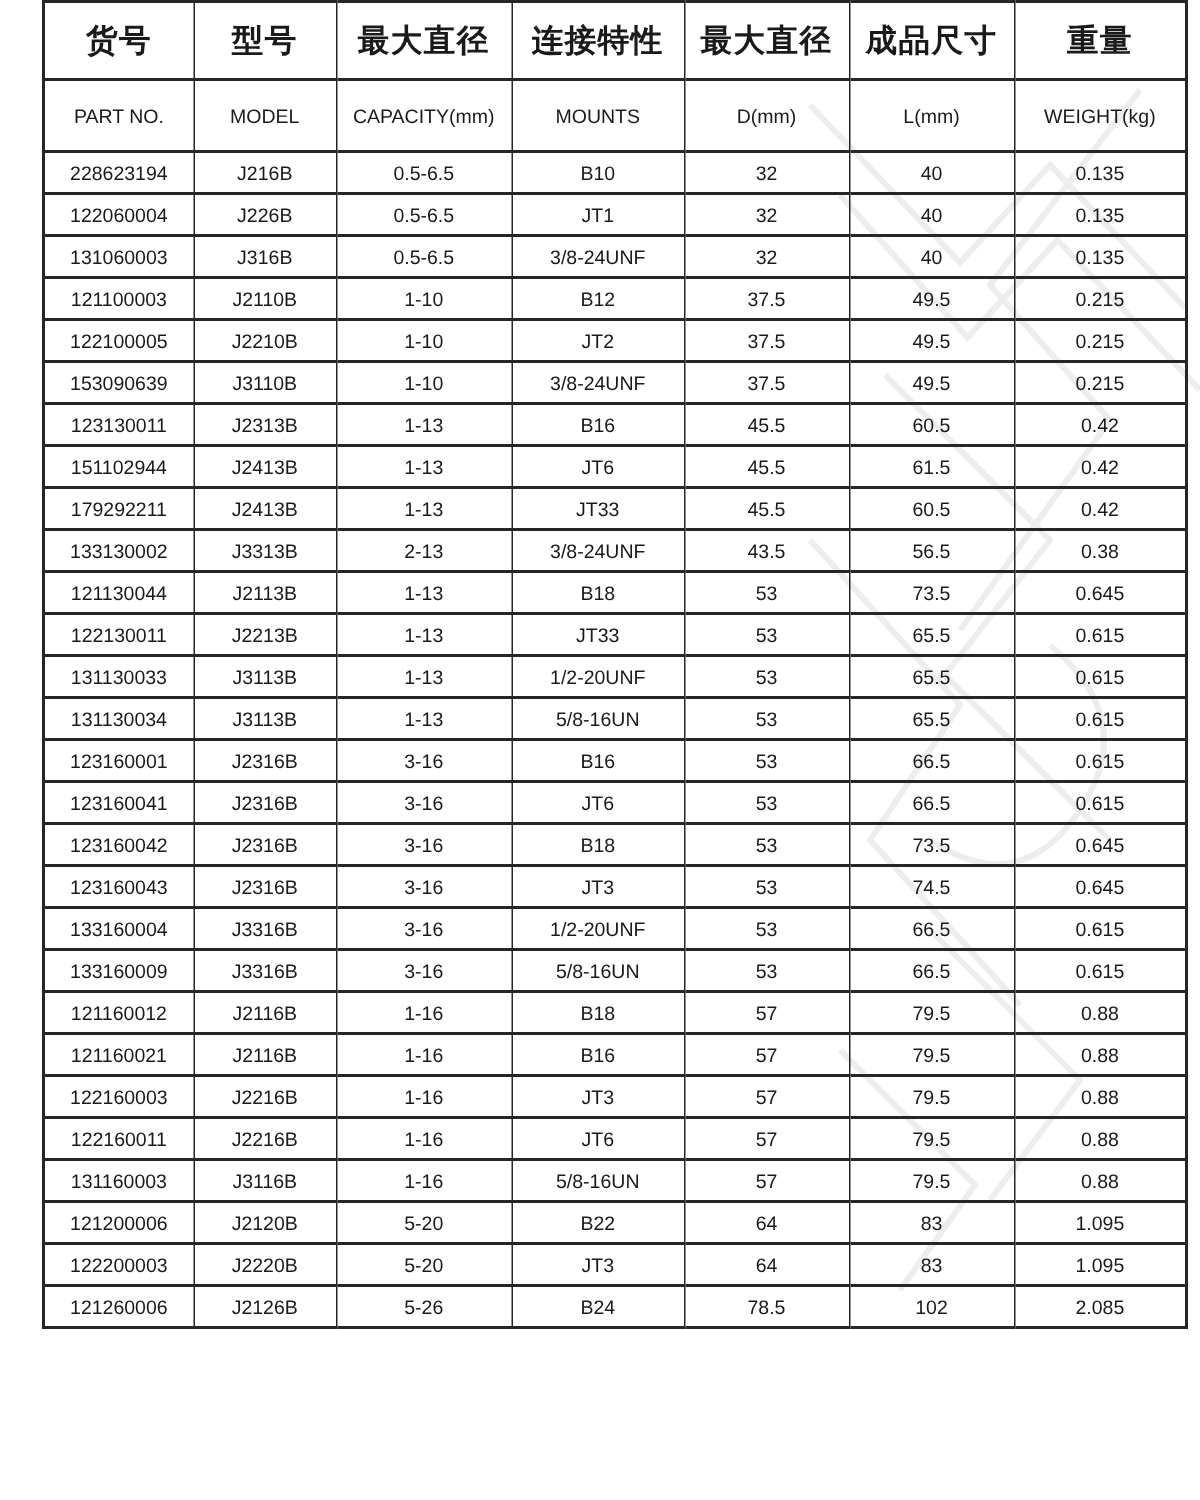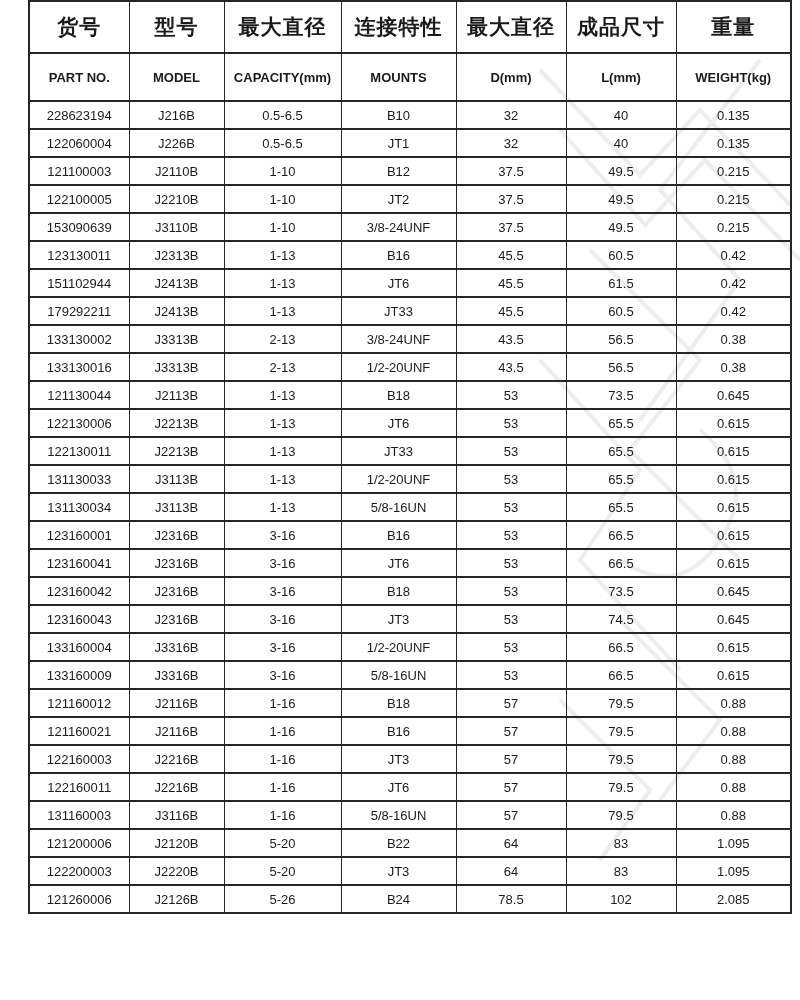--- a/index.html
+++ b/index.html
@@ -42,21 +42,21 @@
   table.spec-table { border: 2px solid #262626; }
   tr.hdr-cn th {
     height: 52px;
     font-size: 21px;
     font-weight: bold;
     letter-spacing: 1px;
   }
   tr.hdr-en th {
     height: 48px;
     font-size: 13px;
-    font-weight: bold;
+    font-weight: normal;
   }
   tbody td {
     height: 28px;
     font-size: 13px;
     font-weight: normal;
   }
 </style>
 </head>
 <body>
 
@@ -116,20 +116,29 @@
       <tr>
         <td>122060004</td>
         <td>J226B</td>
         <td>0.5-6.5</td>
         <td>JT1</td>
         <td>32</td>
         <td>40</td>
         <td>0.135</td>
       </tr>
       <tr>
+        <td>131060003</td>
+        <td>J316B</td>
+        <td>0.5-6.5</td>
+        <td>3/8-24UNF</td>
+        <td>32</td>
+        <td>40</td>
+        <td>0.135</td>
+      </tr>
+      <tr>
         <td>121100003</td>
         <td>J2110B</td>
         <td>1-10</td>
         <td>B12</td>
         <td>37.5</td>
         <td>49.5</td>
         <td>0.215</td>
       </tr>
       <tr>
         <td>122100005</td>
@@ -179,45 +188,27 @@
       <tr>
         <td>133130002</td>
         <td>J3313B</td>
         <td>2-13</td>
         <td>3/8-24UNF</td>
         <td>43.5</td>
         <td>56.5</td>
         <td>0.38</td>
       </tr>
       <tr>
-        <td>133130016</td>
-        <td>J3313B</td>
-        <td>2-13</td>
-        <td>1/2-20UNF</td>
-        <td>43.5</td>
-        <td>56.5</td>
-        <td>0.38</td>
-      </tr>
-      <tr>
         <td>121130044</td>
         <td>J2113B</td>
         <td>1-13</td>
         <td>B18</td>
         <td>53</td>
         <td>73.5</td>
         <td>0.645</td>
-      </tr>
-      <tr>
-        <td>122130006</td>
-        <td>J2213B</td>
-        <td>1-13</td>
-        <td>JT6</td>
-        <td>53</td>
-        <td>65.5</td>
-        <td>0.615</td>
       </tr>
       <tr>
         <td>122130011</td>
         <td>J2213B</td>
         <td>1-13</td>
         <td>JT33</td>
         <td>53</td>
         <td>65.5</td>
         <td>0.615</td>
       </tr>

